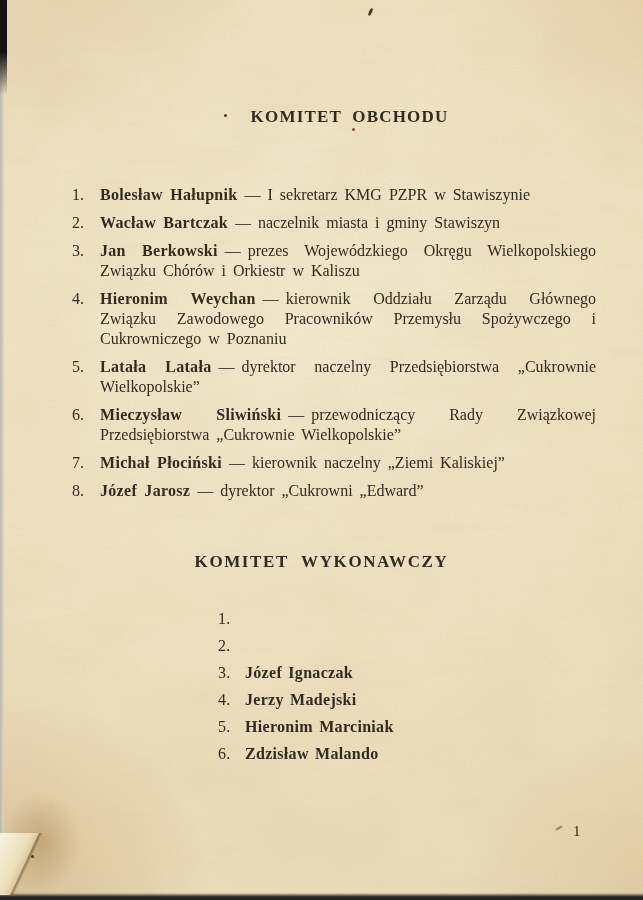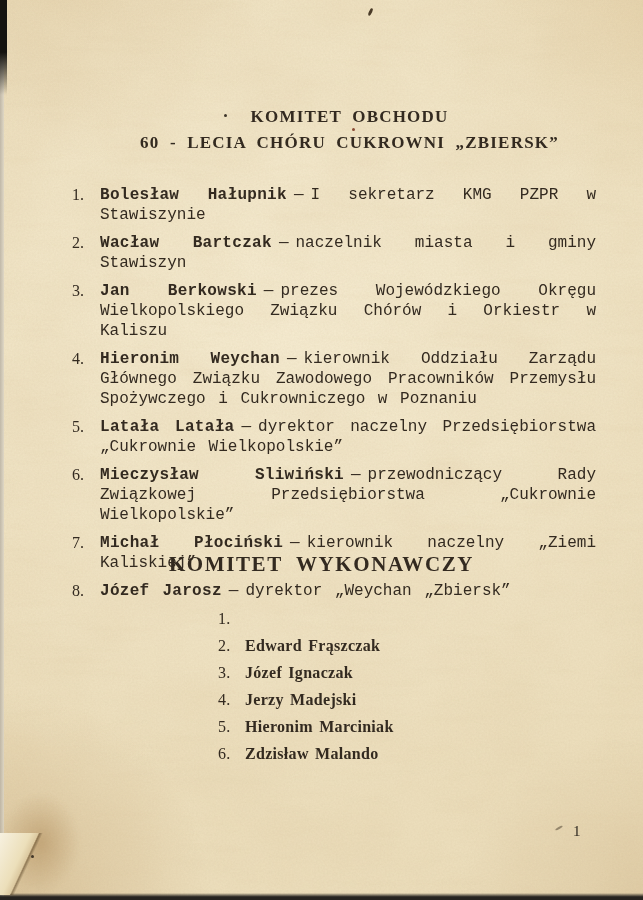--- a/index.html
+++ b/index.html
@@ -34,25 +34,25 @@
   .s2 { left:369px; top:8px;  width:3px; height:8px; background:#4a3b28; transform:rotate(25deg); border-radius:40%; }
   .s3 { left:31px;  top:855px; width:3px; height:3px; background:#433729; }
   .s4 { left:352px; top:128px; width:3px; height:3px; background:#8a4a33; }
   .s5 { left:555px; top:827px; width:8px; height:2px; background:rgba(84,72,54,0.55); transform:rotate(-28deg); }
 
   .title { position:absolute; top:104px; left:0; width:643px; text-align:center;
     font-weight:bold; font-size:17px; line-height:26px; letter-spacing:1.2px; word-spacing:5px;padding-left:28px; }
   .list1 { position:absolute; top:185px; left:72px; width:524px; list-style:none; margin:0; padding:0; }
   .l1-item { display:flex; margin-bottom:8px; font-size:16px; line-height:20px; }
   .num { width:28px; flex:none; }
-  .l1-body { flex:1; text-align:justify; word-spacing:3px;font-family:Liberation Mono, monospace; }
+  .l1-body { flex:1; text-align:justify; word-spacing:3px; }
   .name { font-weight:bold; letter-spacing:0.3px; }
   .dash { padding:0 7px; }
   .h2 { position:absolute; top:552px; left:0; width:643px; margin:0; text-align:center;
-    font-size:21px; font-weight:bold; letter-spacing:1.6px; word-spacing:7px; }
+    font-size:17px; font-weight:bold; letter-spacing:1.6px; word-spacing:7px; }
   .list2 { position:absolute; top:609px; left:218px; list-style:none; margin:0; padding:0; }
   .l2-item { display:flex; margin-bottom:7px; font-size:16px; line-height:20px;
     font-weight:bold; letter-spacing:0.3px; word-spacing:2px; }
   .num2 { width:27px; flex:none; font-weight:normal; }
   .pagenum { position:absolute; top:823px; left:573px; font-size:15px; color:#2e2820; }
 </style>
 </head>
 <body>
 
 <div class="page">
@@ -83,21 +83,20 @@
   <div class="smudge-bl"></div>
   <div class="corner-fold"></div>
   <div class="speck s1"></div>
   <div class="speck s2"></div>
   <div class="speck s3"></div>
   <div class="speck s4"></div>
   <div class="speck s5"></div>
 
   <div class="title">
     <span>KOMITET OBCHODU</span><br>
-    <span>60 - LECIA CHÓRU CUKROWNI „ZBIERSK”</span>
   </div>
 
   <ol class="list1">
     <li class="l1-item">
       <span class="num">1.</span>
       <span class="l1-body"><span class="name">Bolesław Hałupnik</span><span class="dash">—</span><span>I sekretarz KMG PZPR w Stawiszynie</span></span>
     </li>
     <li class="l1-item">
       <span class="num">2.</span>
       <span class="l1-body"><span class="name">Wacław Bartczak</span><span class="dash">—</span><span>naczelnik miasta i gminy Stawiszyn</span></span>
@@ -117,33 +116,32 @@
     <li class="l1-item">
       <span class="num">6.</span>
       <span class="l1-body"><span class="name">Mieczysław Sliwiński</span><span class="dash">—</span><span>przewodniczący Rady Związkowej Przedsiębiorstwa „Cukrownie Wielkopolskie”</span></span>
     </li>
     <li class="l1-item">
       <span class="num">7.</span>
       <span class="l1-body"><span class="name">Michał Płociński</span><span class="dash">—</span><span>kierownik naczelny „Ziemi Kaliskiej”</span></span>
     </li>
     <li class="l1-item">
       <span class="num">8.</span>
-      <span class="l1-body"><span class="name">Józef Jarosz</span><span class="dash">—</span><span>dyrektor „Weychan „Zbiersk”</span></span>
+      <span class="l1-body"><span class="name">Józef Jarosz</span><span class="dash">—</span><span>dyrektor „Cukrowni „Edward”</span></span>
     </li>
   </ol>
 
   <h2 class="h2">KOMITET WYKONAWCZY</h2>
 
   <ol class="list2">
     <li class="l2-item">
       <span class="num2">1.</span>
     </li>
     <li class="l2-item">
       <span class="num2">2.</span>
-      <span>Edward Frąszczak</span>
     </li>
     <li class="l2-item">
       <span class="num2">3.</span>
       <span>Józef Ignaczak</span>
     </li>
     <li class="l2-item">
       <span class="num2">4.</span>
       <span>Jerzy Madejski</span>
     </li>
     <li class="l2-item">

